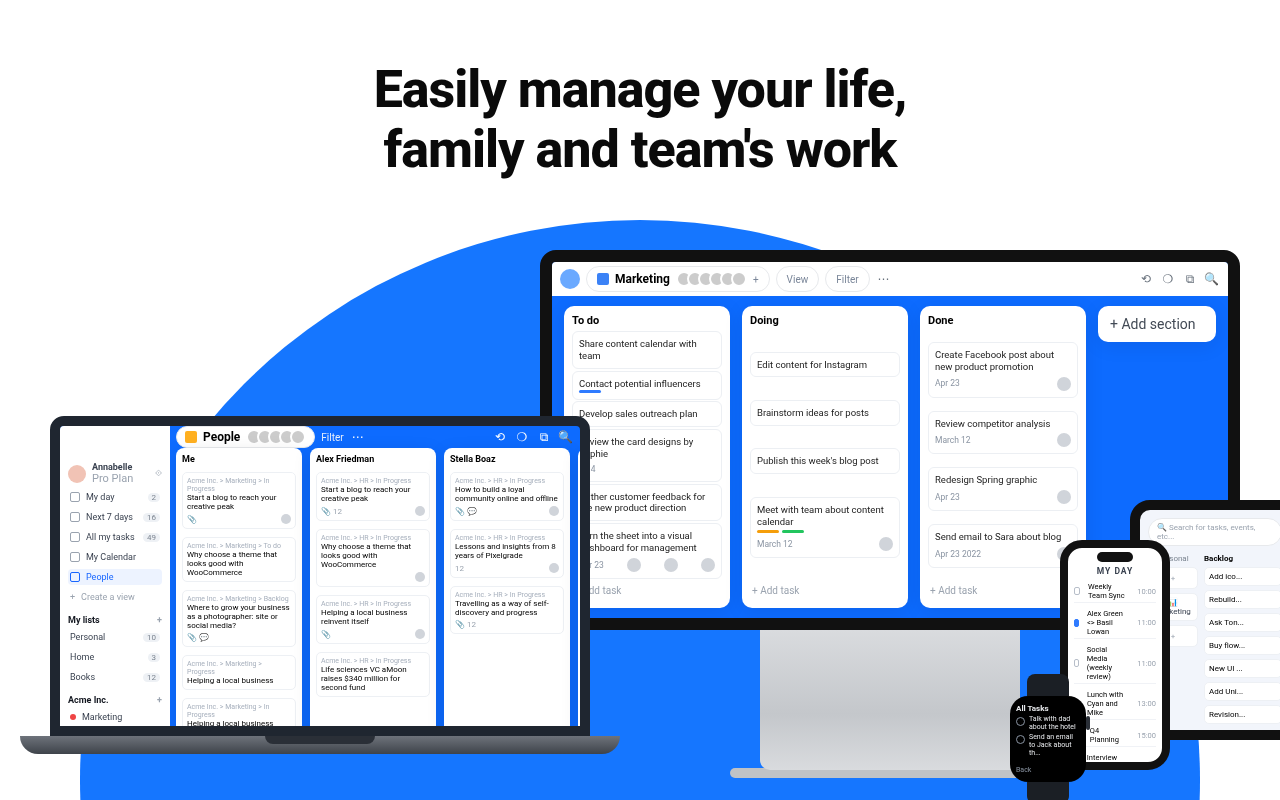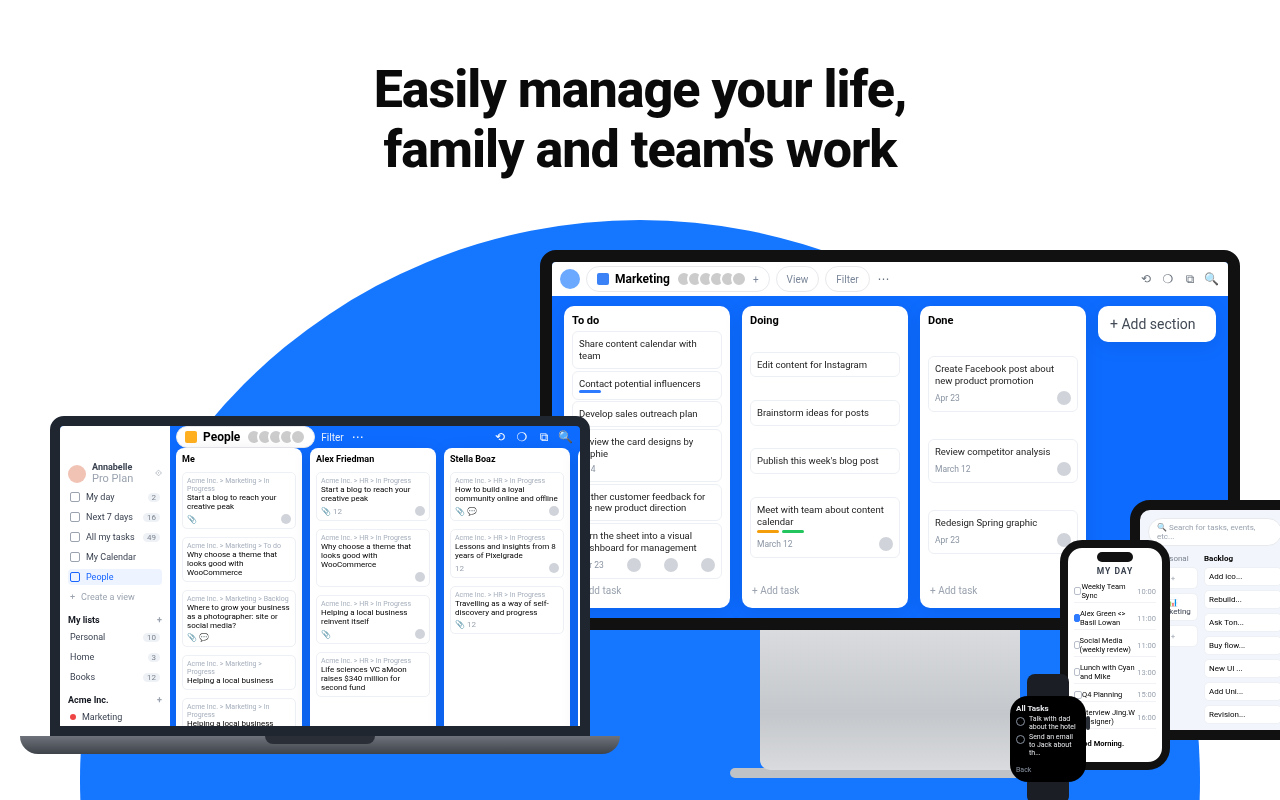--- a/index.html
+++ b/index.html
@@ -70,21 +70,21 @@
   .tleft{flex:1;display:flex;flex-direction:column;gap:4px;}
   .tright{width:50px;display:flex;flex-direction:column;gap:4px;color:#3a4250;}
   .trow{background:#fff;border:1px solid #edf0f4;border-radius:5px;padding:4px;}
   .plusbox{background:#fff;border:1px solid #edf0f4;border-radius:5px;display:flex;align-items:center;justify-content:center;color:#9aa3af;height:22px;}
 
   
   .phone{position:absolute;left:1060px;top:540px;width:110px;height:230px;border:8px solid #111;border-radius:22px;background:#fff;overflow:hidden;}
   .phone .nch{position:absolute;left:50%;transform:translateX(-50%);top:4px;width:36px;height:10px;background:#111;border-radius:10px;}
   .phone .pin{padding:18px 6px 6px;font-size:7.5px;display:flex;flex-direction:column;height:100%;gap:4px;}
   .ptitle{text-align:center;font-weight:700;font-size:8.5px;letter-spacing:1px;color:#3a4250;}
-  .ptask{display:flex;align-items:center;gap:0;border-bottom:1px solid #f0f2f6;padding:2px 0;}
+  .ptask{display:flex;align-items:center;gap:8px;border-bottom:1px solid #f0f2f6;padding:2px 0;}
   .ptask::before{content:"";width:6px;height:6px;border:1px solid #b7bec9;border-radius:2px;}
   .ptask.done::before{background:#2f7bff;border-color:#2f7bff;}
   .ptime{margin-left:auto;color:#9aa3af;}
   .gm{text-align:left;font-weight:700;margin-top:6px;}
   .bigblue{width:60px;height:60px;border-radius:50%;background:radial-gradient(circle at 40% 35%,#4aa0ff,#0d6bff);margin:6px auto 0;}
 
   
   .watch{position:absolute;left:1010px;top:674px;width:76px;}
   .watch .band{width:42px;height:22px;background:#1b1f25;margin:0 auto;border-radius:8px 8px 0 0;}
   .watch .band.b2{border-radius:0 0 8px 8px;}
@@ -214,20 +214,27 @@
                 <span class="av"></span>
               </div>
             </div>
           <div class="card">
               <div>Redesign Spring graphic</div>
               <div class="cmeta">
                 <span>Apr 23</span>
                 <span class="av"></span>
               </div>
             </div>
+          <div class="card">
+              <div>Send email to Sara about blog</div>
+              <div class="cmeta">
+                <span>Apr 23 2022</span>
+                <span class="av"></span>
+              </div>
+            </div>
           <div class="add">+ <span>Add task</span></div>
         </div>
 
         <div class="addsec">+ <span>Add section</span></div>
       </div>
     </div>
     <div class="stand"></div>
     <div class="foot"></div>
   </div>
 

